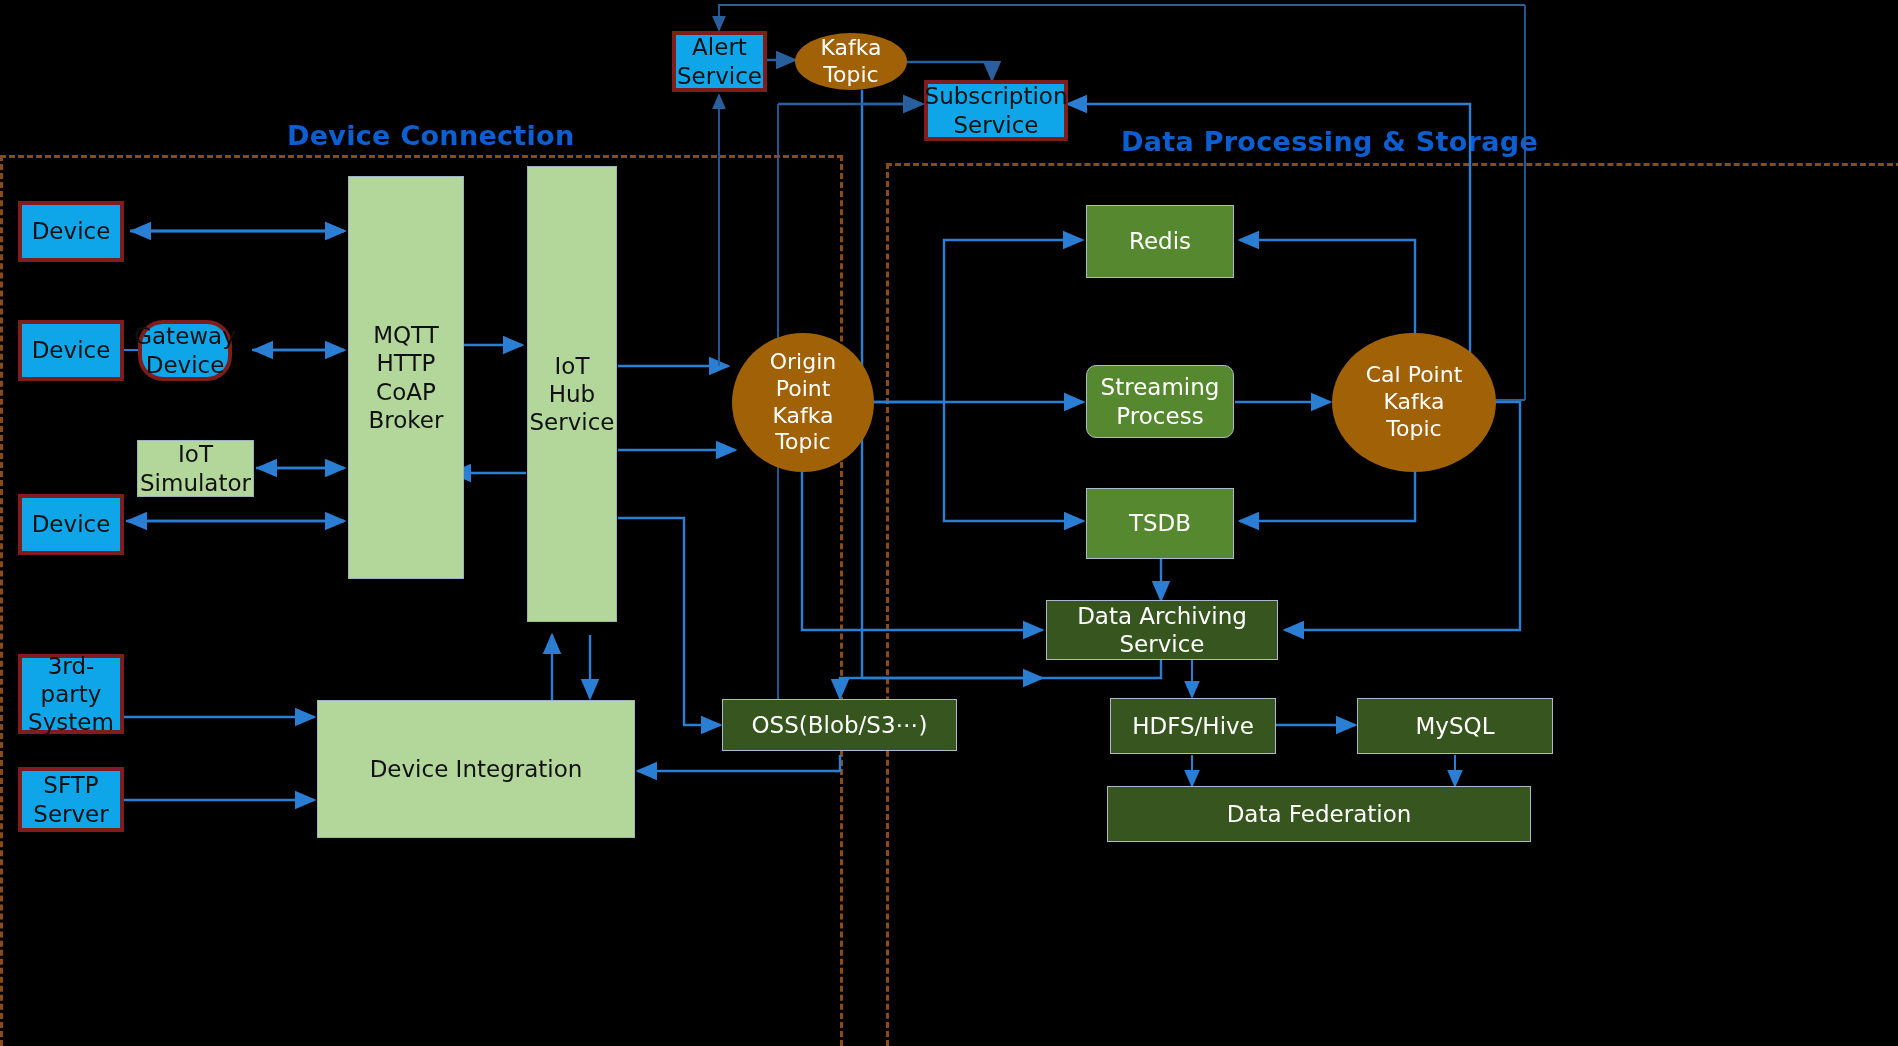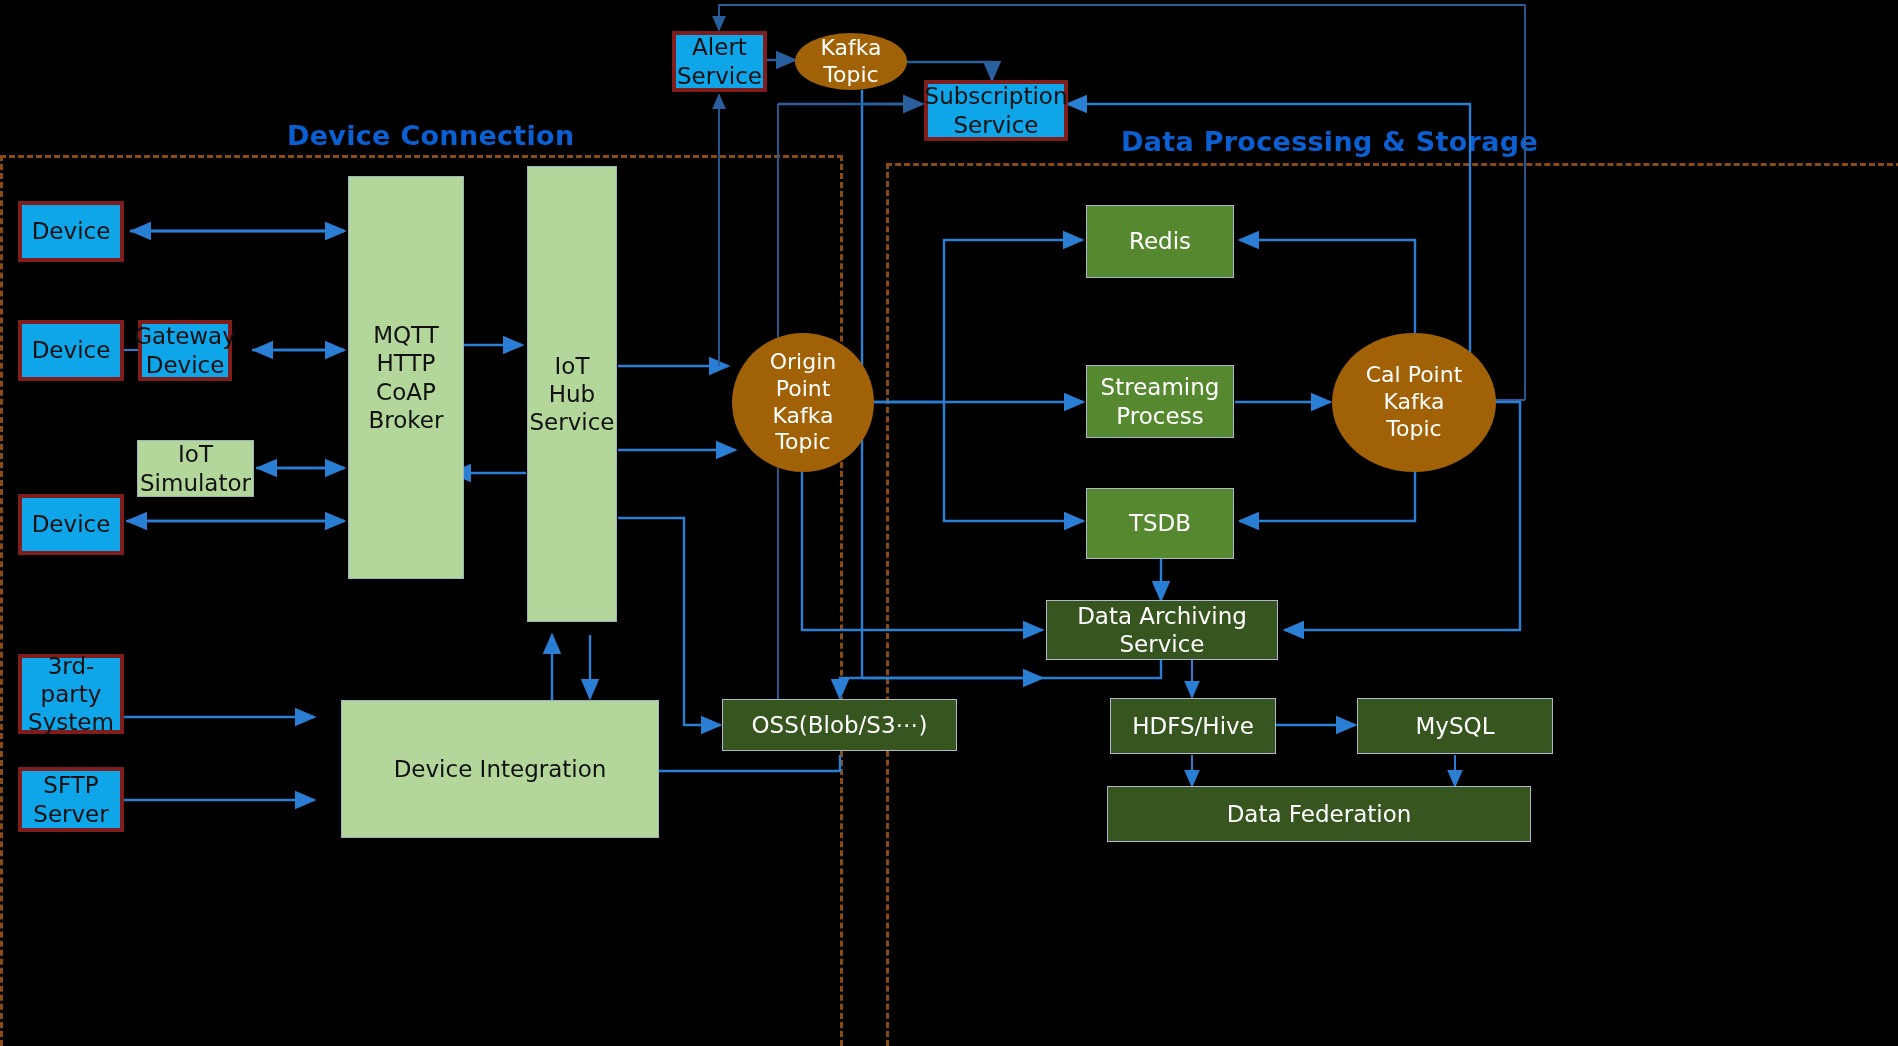--- a/index.html
+++ b/index.html
@@ -126,21 +126,21 @@
       <path d="M719,340 L719,95" stroke="#2a5f9e" stroke-width="1.8" marker-end="url(#ahd)"></path>
       <path d="M719,340 L719,366" stroke="#2a5f9e" stroke-width="1.8"></path>
 
     </g>
   </svg>
 
   <div class="node blue-box" style="left:18px;top:201px;width:106px;height:61px;">Device</div>
 
   <div class="node blue-box" style="left:18px;top:320px;width:106px;height:61px;">Device</div>
 
-  <div class="node blue-box" style="left:138px;top:320px;width:94px;height:61px;white-space:pre-line;">Gateway
+  <div class="node blue-box" style="left:138px;top:320px;width:94px;height:61px;white-space:pre-line;border-radius:25px;">Gateway
 Device</div>
 
   <div class="node lgreen-box" style="left:137px;top:440px;width:117px;height:57px;white-space:pre-line;">IoT
 Simulator</div>
 
   <div class="node blue-box" style="left:18px;top:494px;width:106px;height:61px;">Device</div>
 
   <div class="node blue-box" style="left:18px;top:654px;width:106px;height:80px;white-space:pre-line;">3rd-
 party
 System</div>
@@ -150,21 +150,21 @@
 
   <div class="node lgreen-box" style="left:348px;top:176px;width:116px;height:403px;white-space:pre-line;">MQTT
 HTTP
 CoAP
 Broker</div>
 
   <div class="node lgreen-box" style="left:527px;top:166px;width:90px;height:456px;white-space:pre-line;">IoT
 Hub
 Service</div>
 
-  <div class="node lgreen-box" style="left:317px;top:700px;width:318px;height:138px;margin-left:24px;">Device Integration</div>
+  <div class="node lgreen-box" style="left:317px;top:700px;width:318px;height:138px;">Device Integration</div>
 
   <div class="node blue-box" style="left:672px;top:31px;width:95px;height:61px;white-space:pre-line;">Alert
 Service</div>
 
   <div class="node ellipse" style="left:795px;top:33px;width:112px;height:57px;white-space:pre-line;">Kafka
 Topic</div>
 
   <div class="node blue-box" style="left:924px;top:80px;width:144px;height:61px;white-space:pre-line;">Subscription
 Service</div>
 
@@ -172,21 +172,21 @@
 Point
 Kafka
 Topic</div>
 
   <div class="node ellipse" style="left:1332px;top:333px;width:164px;height:139px;white-space:pre-line;">Cal Point
 Kafka
 Topic</div>
 
   <div class="node mgreen-box" style="left:1086px;top:205px;width:148px;height:73px;">Redis</div>
 
-  <div class="node mgreen-box" style="left:1086px;top:365px;width:148px;height:73px;white-space:pre-line;">Streaming
+  <div class="node mgreen-box" style="left:1086px;top:365px;width:148px;height:73px;white-space:pre-line;border-radius:10px;">Streaming
 Process</div>
 
   <div class="node mgreen-box" style="left:1086px;top:488px;width:148px;height:71px;">TSDB</div>
 
   <div class="node dgreen-box" style="left:1046px;top:600px;width:232px;height:60px;white-space:pre-line;">Data Archiving
 Service</div>
 
   <div class="node dgreen-box" style="left:722px;top:699px;width:235px;height:52px;">OSS(Blob/S3⋯)</div>
 
   <div class="node dgreen-box" style="left:1110px;top:698px;width:166px;height:56px;">HDFS/Hive</div>

